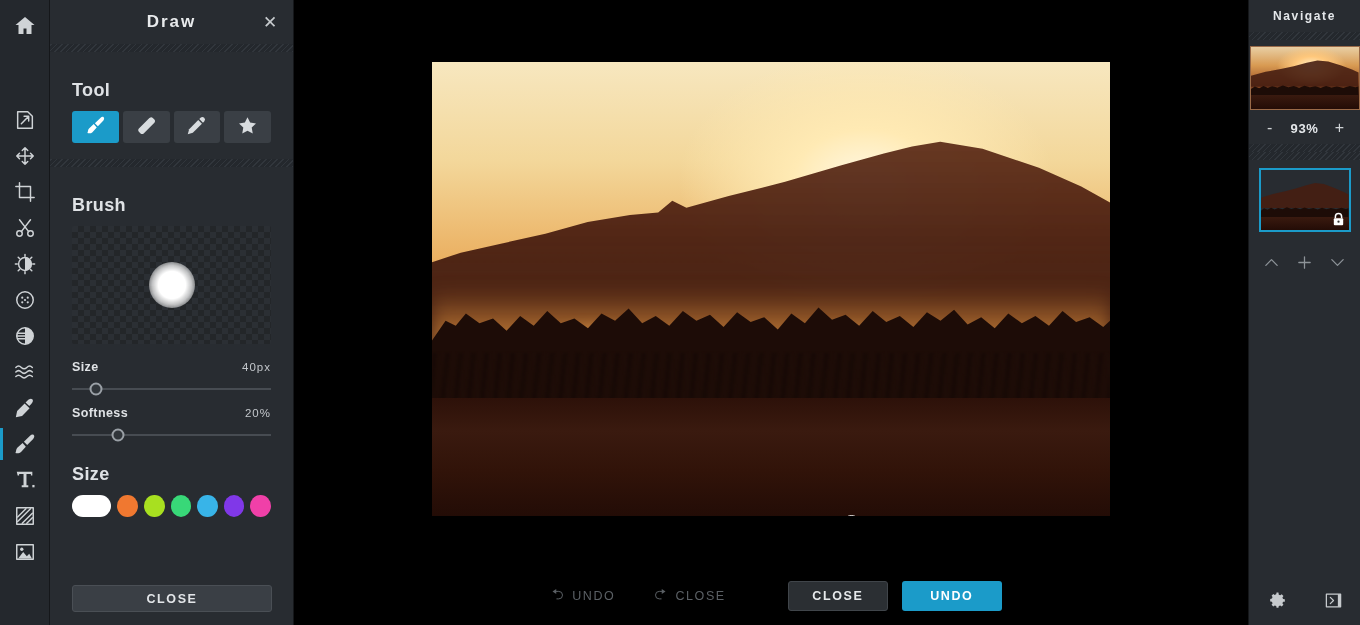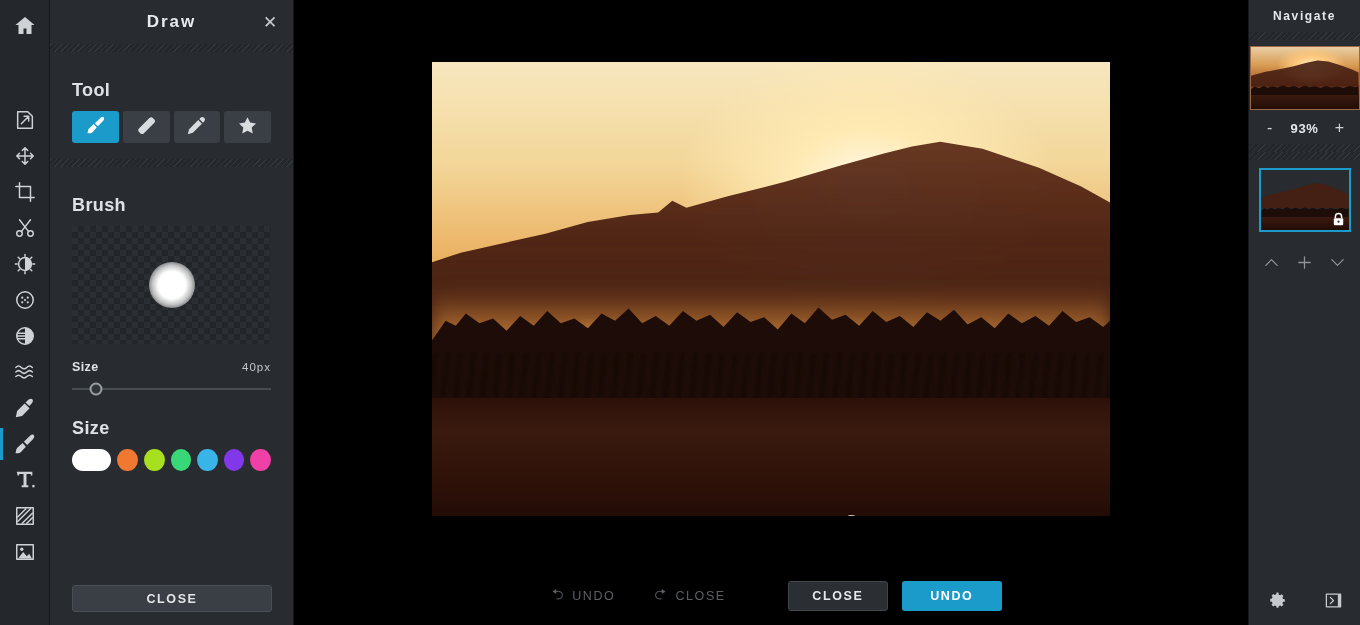--- a/index.html
+++ b/index.html
@@ -472,20 +472,29 @@
       <div class="slider-block">
         <div class="slider-head">
           <span class="slider-name">Size</span>
           <span class="slider-val">40px</span>
         </div>
         <div class="track">
           <div class="knob" style="left:12%"></div>
         </div>
       </div>
 
+      <div class="slider-block">
+        <div class="slider-head">
+          <span class="slider-name">Softness</span>
+          <span class="slider-val">20%</span>
+        </div>
+        <div class="track">
+          <div class="knob" style="left:23%"></div>
+        </div>
+      </div>
 
 
       <div class="sec-label">Size</div>
       <div id="color-row">
         <div class="swatch sel" style="background:#ffffff"></div>
         <div class="swatch" style="background:#f07830"></div>
         <div class="swatch" style="background:#a8e020"></div>
         <div class="swatch" style="background:#38d878"></div>
         <div class="swatch" style="background:#38b4e8"></div>
         <div class="swatch" style="background:#8038e8"></div>

